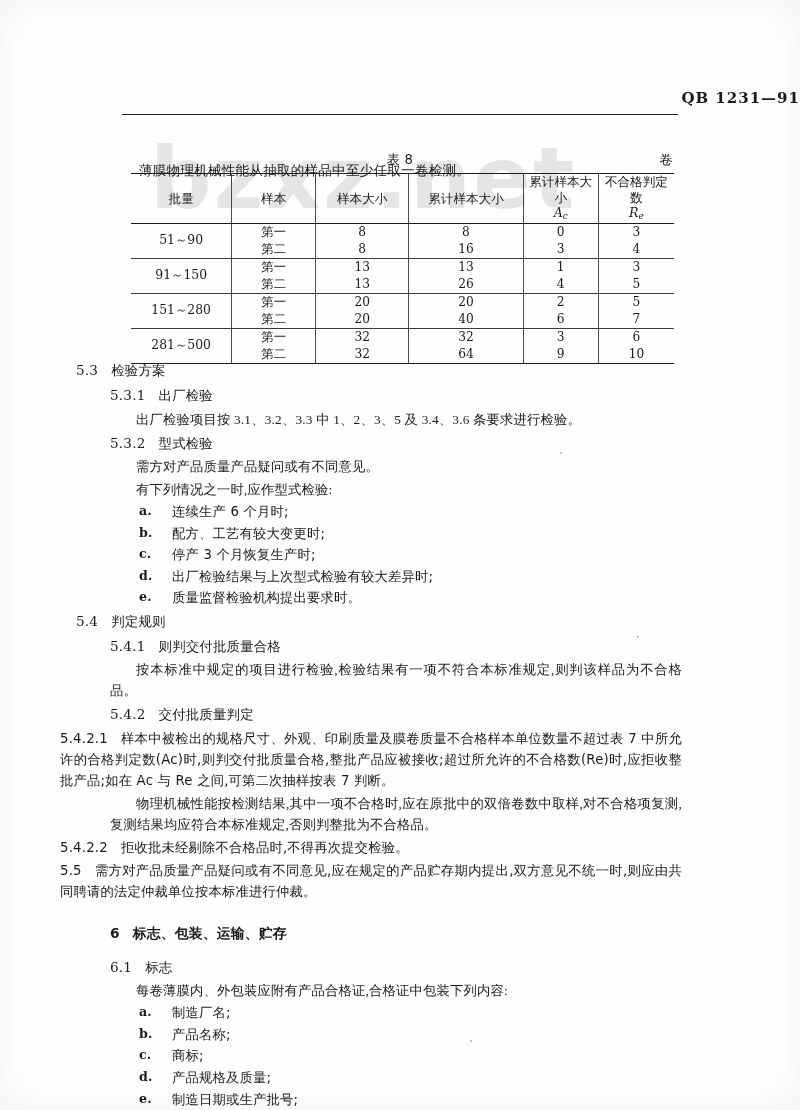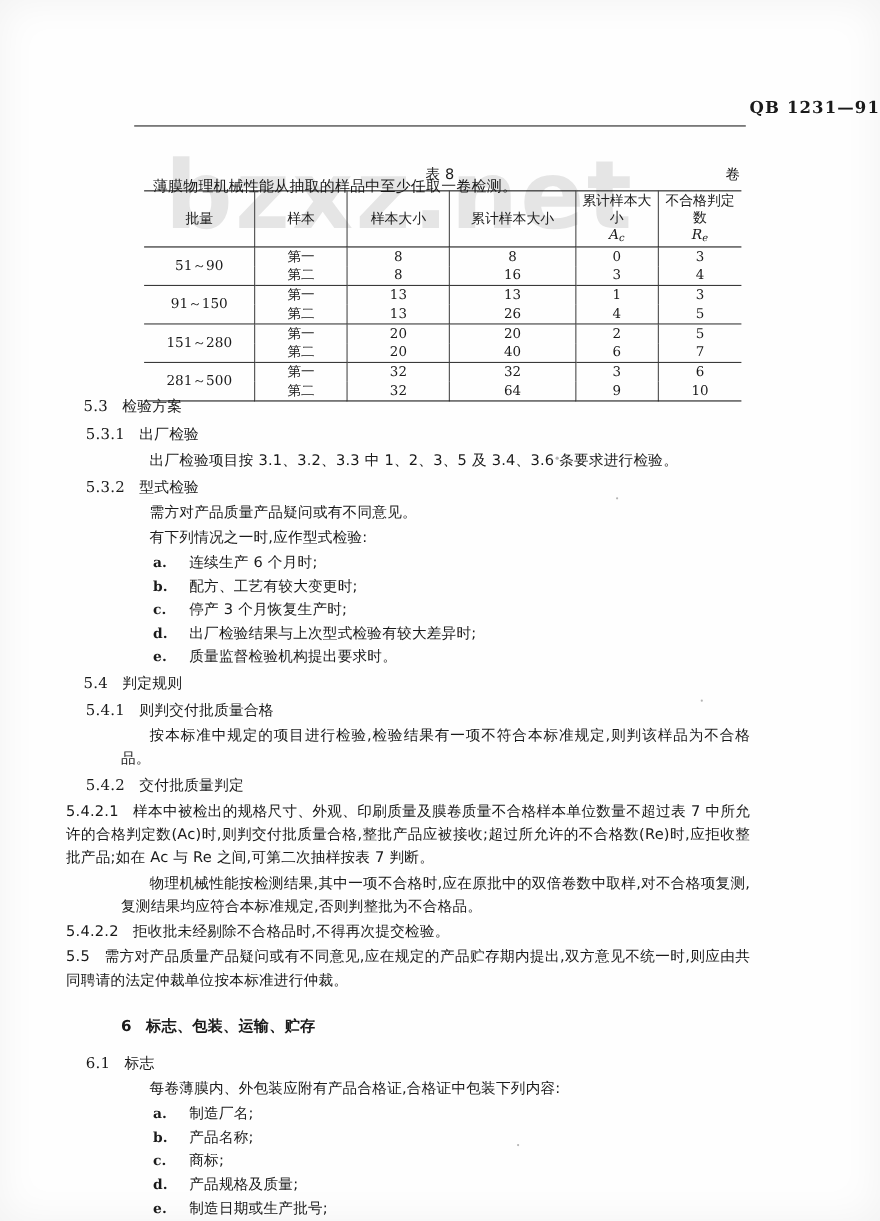--- a/index.html
+++ b/index.html
@@ -156,36 +156,36 @@
     top: 358px;
     width: 800px;
   }
   .h-num {
     margin: 0;
     padding: 2px 0 1px 0;
     font-size: 13.4px;
     font-weight: normal;
   }
   .h-num.lvl1 { padding-left: 76px; }
-  .h-num.lvl2 { padding-left: 78px; }
+  .h-num.lvl2 { padding-left: 110px; }
   .h-num .numtok {
     font-family: "DejaVu Serif", "Liberation Serif", serif;
     font-size: 13.6px;
   }
   .h-num .ttl { margin-left: 13px; }
   .para {
     margin: 0;
     padding: 1px 0 1px 0;
     font-size: 13.3px;
     line-height: 1.58;
     padding-left: 110px;
     padding-right: 118px;
     text-align: justify;
   }
-  .para.indent { text-indent: 26px; }
+  .para.indent { text-indent: 26px; font-family: Liberation Serif, serif; }
   .para.hang {
     padding-left: 60px;
   }
   .list-item {
     padding-left: 139px;
     font-size: 13.3px;
     line-height: 1.62;
     display: flex;
   }
   .list-item .mk {

